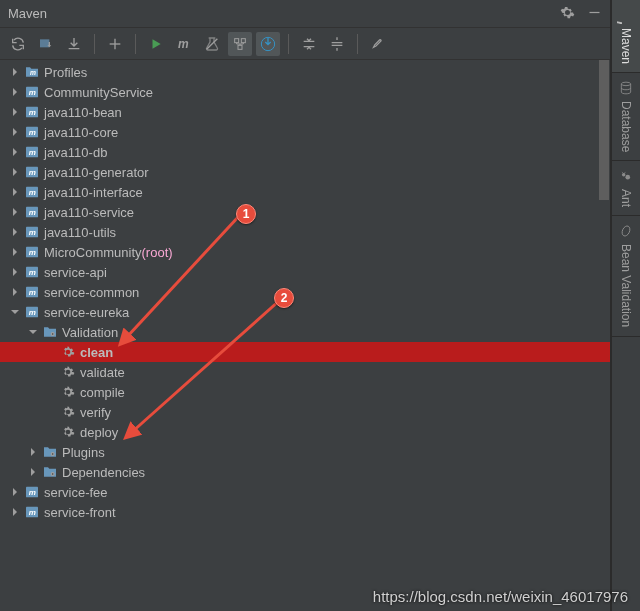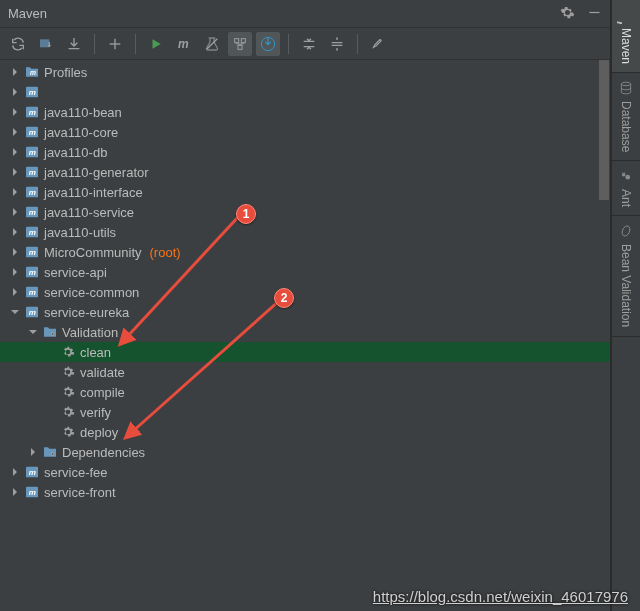--- a/index.html
+++ b/index.html
@@ -59,36 +59,36 @@
     position: relative;
   }
   .row {
     display: flex;
     align-items: center;
     height: 20px;
     padding-left: 4px;
     white-space: nowrap;
     cursor: pointer;
   }
-  .row.selected { background: #14532d; }
+  .row.selected { background: #b91c1c; font-weight: bold; }
   .indent { display: inline-block; }
   .expander {
     width: 14px; height: 14px;
     display: inline-flex; align-items: center; justify-content: center;
     margin-right: 2px;
   }
   .expander svg { display: block; }
   .node-icon {
     width: 16px; height: 16px;
     display: inline-flex; align-items: center; justify-content: center;
     margin-right: 4px;
   }
   .label { color: #bbbbbb; }
   .label.muted { color: #787878; text-decoration: line-through; }
-  .suffix { color: #f97316; margin-left: 8px; }
+  .suffix { color: #f9a8d4; margin-left: 0; }
   
   .side-tabs {
     position: absolute;
     right: 0; top: 0;
     width: 29px;
     height: 611px;
     background: #3c3f41;
     display: flex;
     flex-direction: column;
     border-left: 1px solid #2b2b2b;
@@ -137,21 +137,20 @@
     display: flex; align-items: center; justify-content: center;
     box-shadow: 0 1px 2px rgba(0,0,0,0.5);
   }
   .watermark {
     position: absolute;
     right: 12px; bottom: 6px;
     color: #d0d0d0;
     font-size: 15px;
     font-family: Arial, sans-serif;
     text-shadow: 0 0 3px #000;
-    text-decoration: underline;
   }
 </style>
 </head>
 <body>
 
 <div class="main-panel">
 
   <div class="header">
     <span class="header-title">Maven</span>
     <div class="header-icons">
@@ -266,20 +265,21 @@
           <svg width="10" height="10" viewBox="0 0 10 10">
             <path d="M3 1l4 4-4 4z" fill="#9e9e9e"></path>
           </svg>
         </span>
         <span class="node-icon">
           <svg width="16" height="16" viewBox="0 0 24 24">
             <rect x="3" y="4" width="18" height="16" rx="1" fill="#6897bb"></rect>
             <text x="7" y="17" font-size="12" font-style="italic" font-weight="bold" fill="#fff">m</text>
           </svg>
         </span>
+        <span class="label">CommunityService</span>
       </div>
       <div class="row">
         <span class="indent" style="width:4px"></span>
         <span class="expander">
           <svg width="10" height="10" viewBox="0 0 10 10">
             <path d="M3 1l4 4-4 4z" fill="#9e9e9e"></path>
           </svg>
         </span>
         <span class="node-icon">
           <svg width="16" height="16" viewBox="0 0 24 24">
@@ -498,20 +498,36 @@
       </div>
       <div class="row">
         <span class="indent" style="width:40px"></span>
         <span class="expander"></span>
         <span class="node-icon">
           <svg width="14" height="14" viewBox="0 0 24 24" fill="#9e9e9e">
             <path d="M12 8a4 4 0 100 8 4 4 0 000-8zm9 4l2 1.6-2 3.4-2.4-1a7 7 0 01-2 1.2l-.4 2.6h-4l-.4-2.6a7 7 0 01-2-1.2l-2.4 1-2-3.4 2-1.6a7 7 0 010-2.4l-2-1.6 2-3.4 2.4 1a7 7 0 012-1.2L9.9 3h4l.4 2.6a7 7 0 012 1.2l2.4-1 2 3.4-2 1.6c.1.4.1.8.1 1.2z"></path>
           </svg>
         </span>
         <span class="label">deploy</span>
+      </div>
+      <div class="row">
+        <span class="indent" style="width:22px"></span>
+        <span class="expander">
+          <svg width="10" height="10" viewBox="0 0 10 10">
+            <path d="M3 1l4 4-4 4z" fill="#9e9e9e"></path>
+          </svg>
+        </span>
+        <span class="node-icon">
+          <svg width="16" height="16" viewBox="0 0 24 24">
+            <path fill="#6897bb" d="M3 5h6l2 2h10v12H3z"></path>
+            <circle cx="16" cy="15" r="3" fill="#9e9e9e"></circle>
+            <circle cx="16" cy="15" r="1.2" fill="#3c3f41"></circle>
+          </svg>
+        </span>
+        <span class="label">Plugins</span>
       </div>
       <div class="row">
         <span class="indent" style="width:22px"></span>
         <span class="expander">
           <svg width="10" height="10" viewBox="0 0 10 10">
             <path d="M3 1l4 4-4 4z" fill="#9e9e9e"></path>
           </svg>
         </span>
         <span class="node-icon">
           <svg width="16" height="16" viewBox="0 0 24 24">

